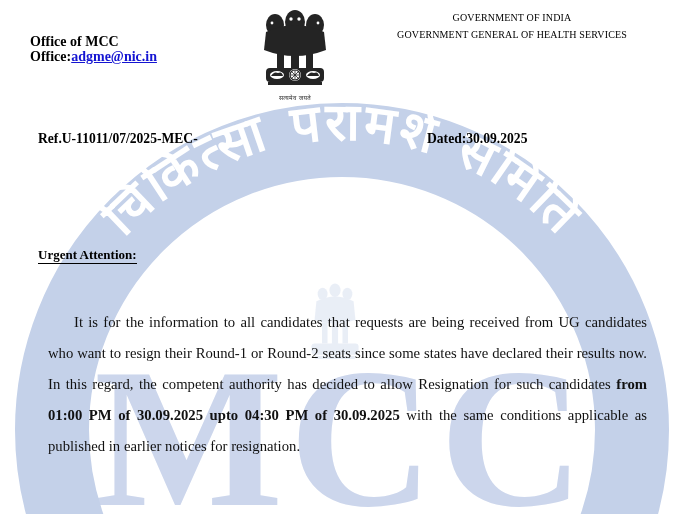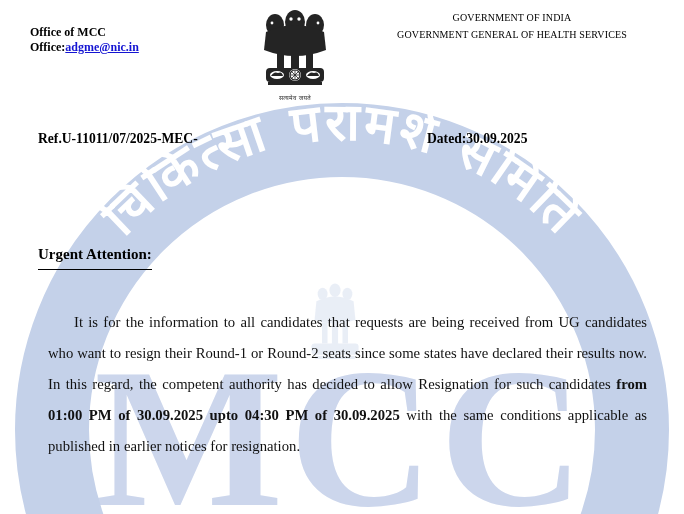--- a/index.html
+++ b/index.html
@@ -37,22 +37,22 @@
     left: 0;
     top: 0;
     width: 684px;
     height: 118px;
     z-index: 2;
   }
 
   #office-block {
     position: absolute;
     left: 30px;
-    top: 25px;
-    font-size: 12px;
+    top: 34px;
+    font-size: 14px;
     font-weight: bold;
     line-height: 15px;
     white-space: nowrap;
   }
   #office-block .line { display: block; }
   #email-link {
     color: #1414d2;
     font-weight: bold;
   }
 
@@ -127,24 +127,24 @@
   }
 
   
   #urgent {
     position: absolute;
     left: 38px;
     top: 245px;
     z-index: 2;
   }
   #urgent span {
-    font-size: 15px;
+    font-size: 13px;
     font-weight: bold;
     border-bottom: 1.6px solid #000;
-    padding-bottom: 7px;
+    padding-bottom: 1px;
   }
 
   
   #body-para {
     position: absolute;
     left: 48px;
     top: 307px;
     width: 599px;
     font-size: 14.7px;
     line-height: 31px;

